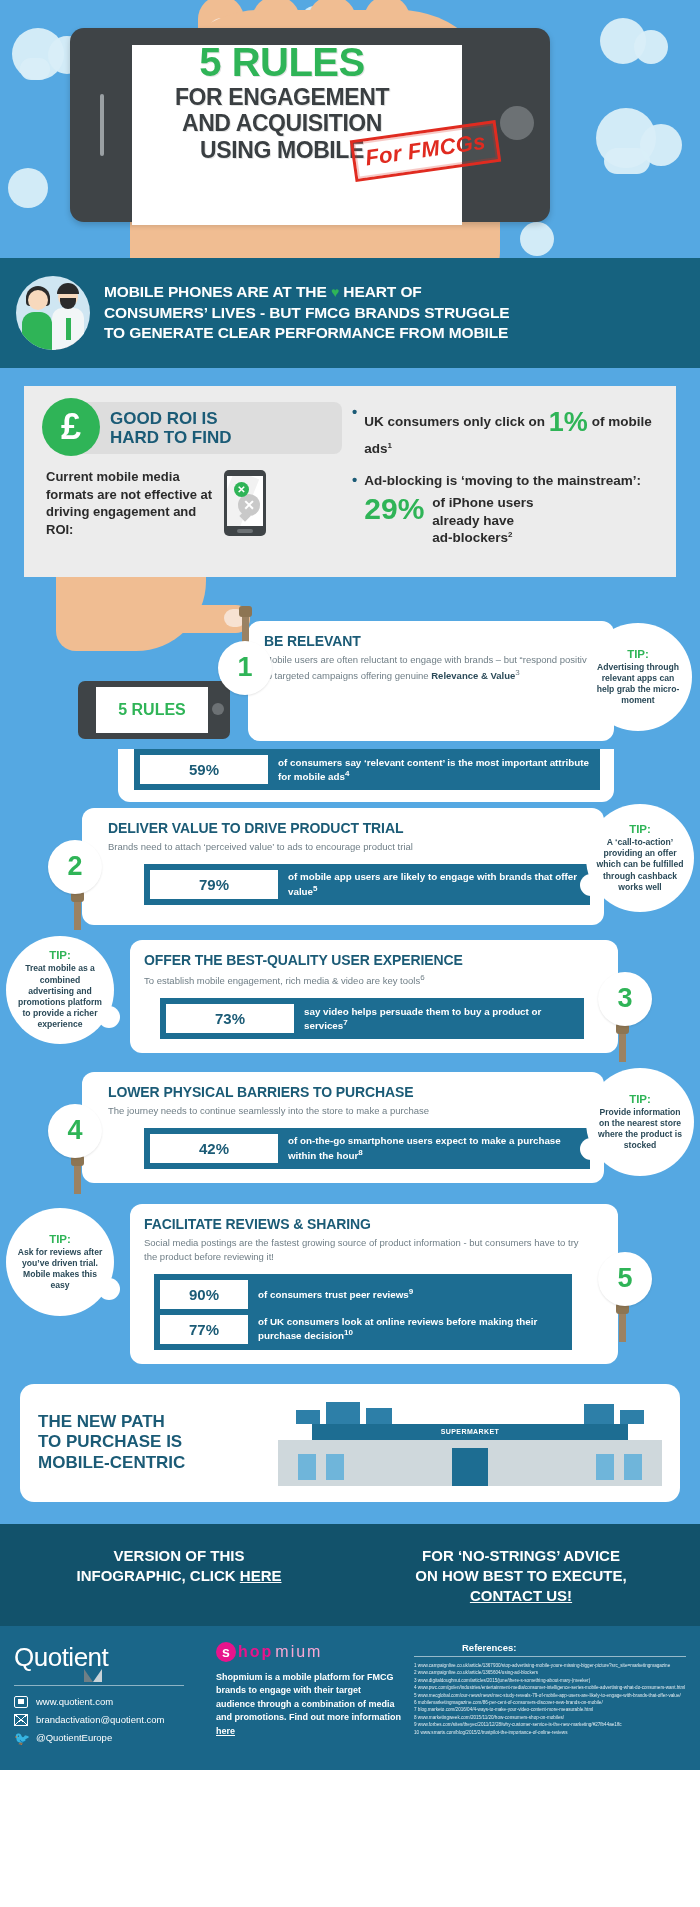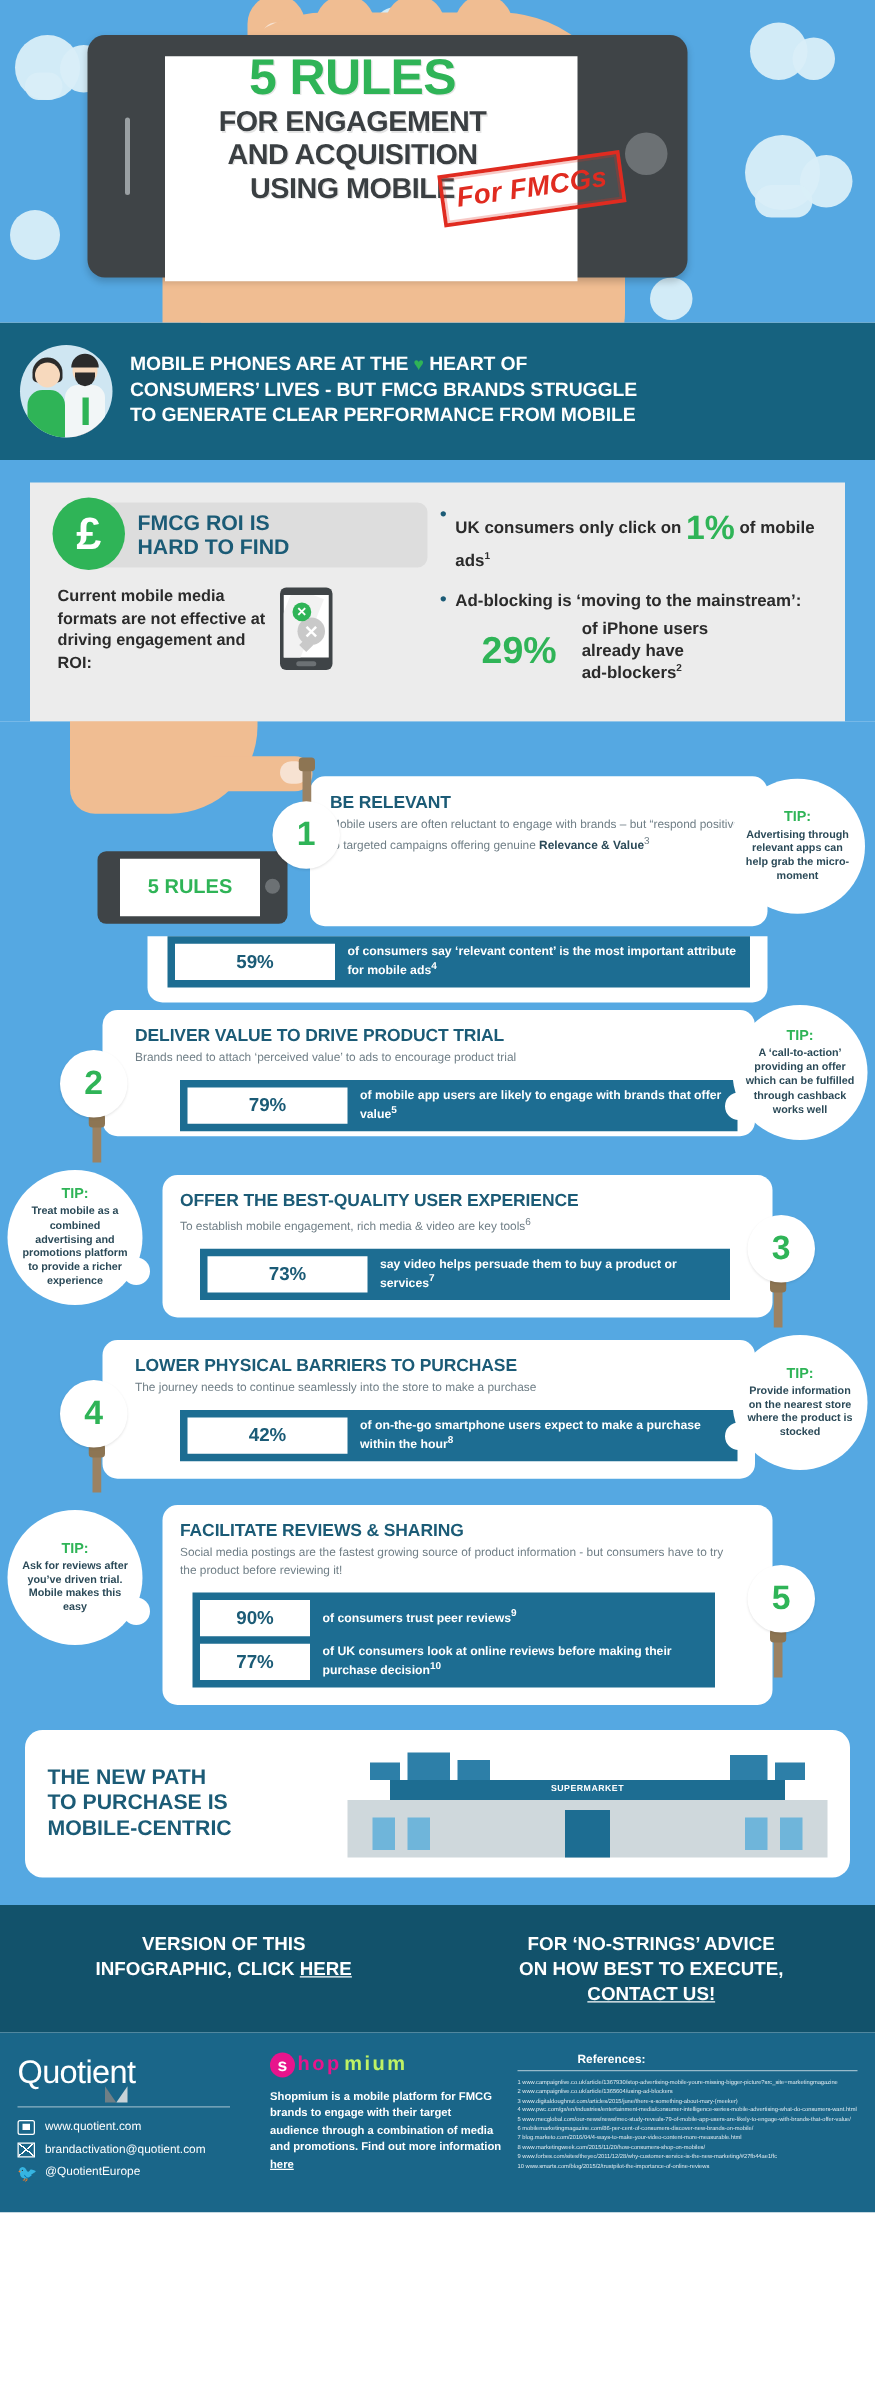--- a/index.html
+++ b/index.html
@@ -171,21 +171,21 @@
   .bub.gr { left:14px; top:24px; width:22px; height:22px; background:#c9c9c9; font-size:14px; }
   .bub.gr:after{ content:""; position:absolute; left:3px; bottom:-4px; width:8px; height:8px; background:#c9c9c9; transform:rotate(45deg); }
 
   .roi-right { flex: 1; padding-top: 2px; }
   .bullet {
     display: flex; gap: 7px; font-size: 13.5px; font-weight: bold;
     color: #2b2b2b; line-height: 1.34; margin-bottom: 14px;
   }
   .bullet .dot { color: #1b5b76; font-size: 15px; line-height: 1.1; }
   .big-green { color: #2fb457; font-size: 27px; font-weight: bold; vertical-align: -5px; }
-  .pct-row { display: flex; align-items: center; gap: 20px; margin-left: 21px; }
+  .pct-row { display: flex; align-items: flex-start; gap: 8px; }
   .pct-29 { color: #2fb457; font-size: 30px; font-weight: bold; line-height: 1; }
   .pct-29-text { font-size: 13.5px; font-weight: bold; color: #2b2b2b; line-height: 1.3; }
   sup { font-size: 8px; }
 
   
   .flow { background: #55a8e2; position: relative; padding-bottom: 6px; }
   .hand2 {
     position: absolute; left: 56px; top: 0px; width: 300px; height: 130px;
   }
   .hand2 .arm { position:absolute; left:0; top:-46px; width:150px; height:120px; background:#f0bd92; border-radius:0 0 70px 20px; }
@@ -318,21 +318,21 @@
   .ico-mail { border:1.6px solid #fff; }
   .ico-mail::after{ content:""; position:absolute; left:0; top:0; width:100%; height:100%;
     background: linear-gradient(to bottom right, transparent 45%, #fff 45%, #fff 52%, transparent 52%),
                 linear-gradient(to bottom left, transparent 45%, #fff 45%, #fff 52%, transparent 52%); }
   .ico-tw { color:#fff; font-size:13px; line-height:1; }
 
   .f-col2 { width: 186px; }
   .shopmium { display:flex; align-items:center; gap:2px; }
   .sm-s { width:20px; height:20px; border-radius:50%; background:#e8148c; color:#fff; font-size:14px; font-weight:bold; display:flex; align-items:center; justify-content:center; }
   .sm-hop { color:#e8148c; font-size:16px; font-weight:bold; letter-spacing:2px; }
-  .sm-mium { color:#bef264; font-size:16px; font-weight:bold; letter-spacing:2px; }
+  .sm-mium { color:#f9a8d4; font-size:16px; font-weight:normal; letter-spacing:2px; }
   .sm-body { font-size:9px; line-height:1.5; margin-top:9px; font-weight:bold; }
   .sm-body a { color:#fff; }
 
   .f-col3 { flex: 1; }
   .ref-title { font-size: 9.5px; font-weight: bold; margin-left: 48px; }
   .ref-rule { height:1px; background: rgba(255,255,255,.55); margin: 3px 0 5px; }
   .ref-item { font-size: 4.6px; line-height: 1.62; color: #e3edf2; word-break: break-all; }
 </style>
 </head>
 <body>
@@ -407,21 +407,21 @@
       <div>TO GENERATE CLEAR PERFORMANCE FROM MOBILE</div>
     </div>
   </div>
 
   <div class="roi-wrap">
     <div class="roi-panel">
       <div class="roi-left">
         <div class="roi-pill">
           <div class="pound">£</div>
           <div class="roi-pill-title">
-            <div>FMCG ROI IS</div>
+            <div>GOOD ROI IS</div>
             <div>HARD TO FIND</div>
           </div>
         </div>
         <div class="roi-lower">
           <div class="roi-caption">Current mobile media formats are not effective at driving engagement and ROI:</div>
           <div class="mini-phone">
             <div class="scr"></div>
             <div class="bub gr">✕</div>
             <div class="bub g">✕</div>
             <div class="hbtn"></div>
@@ -488,21 +488,21 @@
         <div class="statbar">
           <div class="val">59%</div>
           <div class="lbl"><span>of consumers say ‘relevant content’ is the most important attribute for mobile ads</span><sup>4</sup></div>
         </div>
       </div>
     </div>
 
     <div class="rule" style="min-height:126px;">
       <div class="pin" style="left:74px; top:92px;"></div>
       <div class="badge" style="left:48px; top:32px;">2</div>
-      <div class="rule-card" style="margin:0 96px 0 82px; padding:12px 14px 4px 26px;">
+      <div class="rule-card" style="margin:0 96px 0 82px; padding:12px 14px 20px 26px;">
         <div class="rule-title">DELIVER VALUE TO DRIVE PRODUCT TRIAL</div>
         <div class="rule-sub">
           <span>Brands need to attach ‘perceived value’ to ads to encourage product trial</span>
         </div>
         <div class="statbar" style="margin-left:36px;">
           <div class="val">79%</div>
           <div class="lbl"><span>of mobile app users are likely to engage with brands that offer value</span><sup>5</sup></div>
         </div>
       </div>
       <div class="tipbub right" style="right:6px; top:-4px;">

